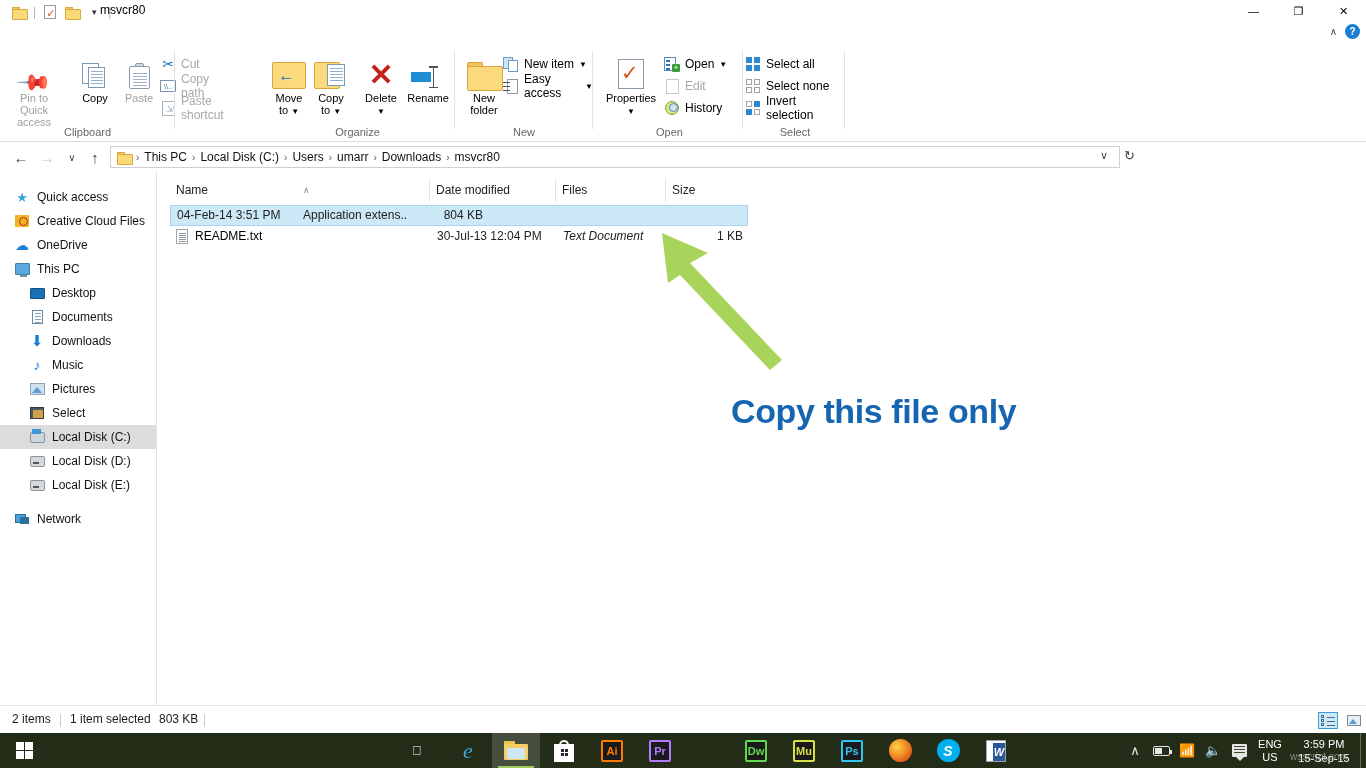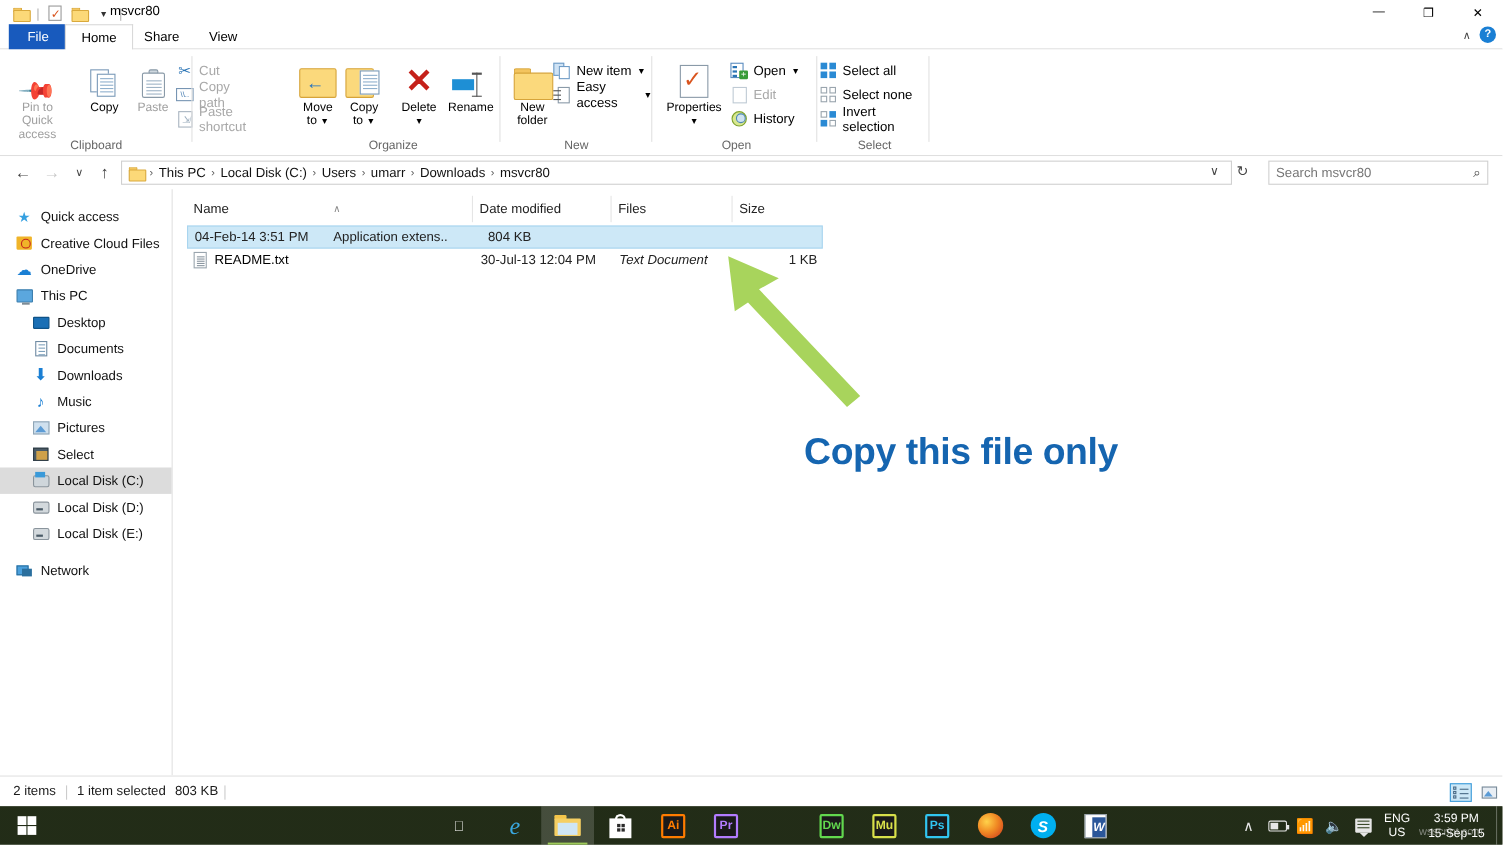--- a/index.html
+++ b/index.html
@@ -229,26 +229,20 @@
       <span class="qat-sep">|</span>
     </div>
     <div class="wtitle">msvcr80</div>
     <div class="wbtns">
       <div class="wbtn">—</div>
       <div class="wbtn">❐</div>
       <div class="wbtn close">✕</div>
     </div>
   </div>
 
-  <div class="tabstrip">
-    <div class="tab file">File</div>
-    <div class="tab active" style="left:59px;">Home</div>
-    <div class="tab" style="left:117px;">Share</div>
-    <div class="tab" style="left:176px;">View</div>
-  </div>
   <div class="help-area">
     <span class="caret-up">∧</span>
     <span class="help-circ">?</span>
   </div>
 
   <div class="ribbon">
 
     <div class="group" style="left:0px; width:175px;">
       <div class="lgbtn disabled" style="left:5px;">
         <div class="gi">
@@ -475,24 +469,20 @@
     <span class="crumb">Users</span>
     <span class="crumbsep">›</span>
     <span class="crumb">umarr</span>
     <span class="crumbsep">›</span>
     <span class="crumb">Downloads</span>
     <span class="crumbsep">›</span>
     <span class="crumb">msvcr80</span>
   </div>
   <div style="position:absolute; left:1100px; top:149px; font-size:11px; color:#444;">∨</div>
   <div style="position:absolute; left:1124px; top:148px; font-size:13px; color:#444;">↻</div>
-  <div class="searchbox">
-    <span class="ph">Search msvcr80</span>
-    <span class="sicon">⌕</span>
-  </div>
 
   <div class="sidebar">
     <div class="navitem">
       <span class="ni">
           <span class="i-star">★</span>
         </span>
       <span>Quick access</span>
     </div>
     <div class="navitem">
       <span class="ni">

